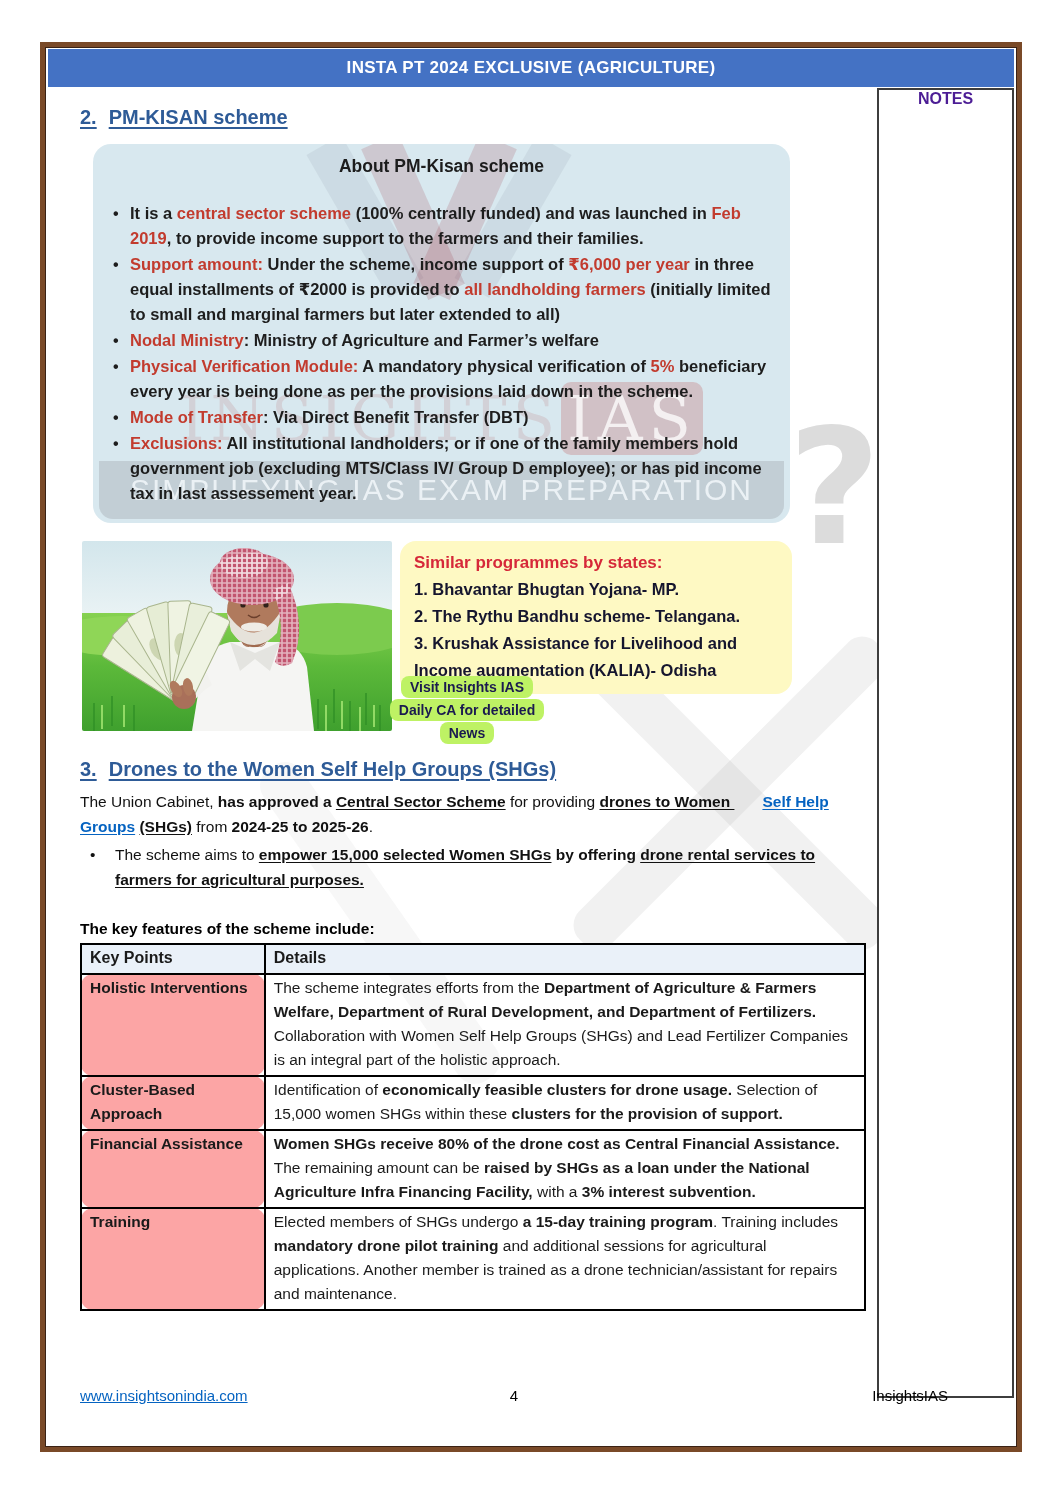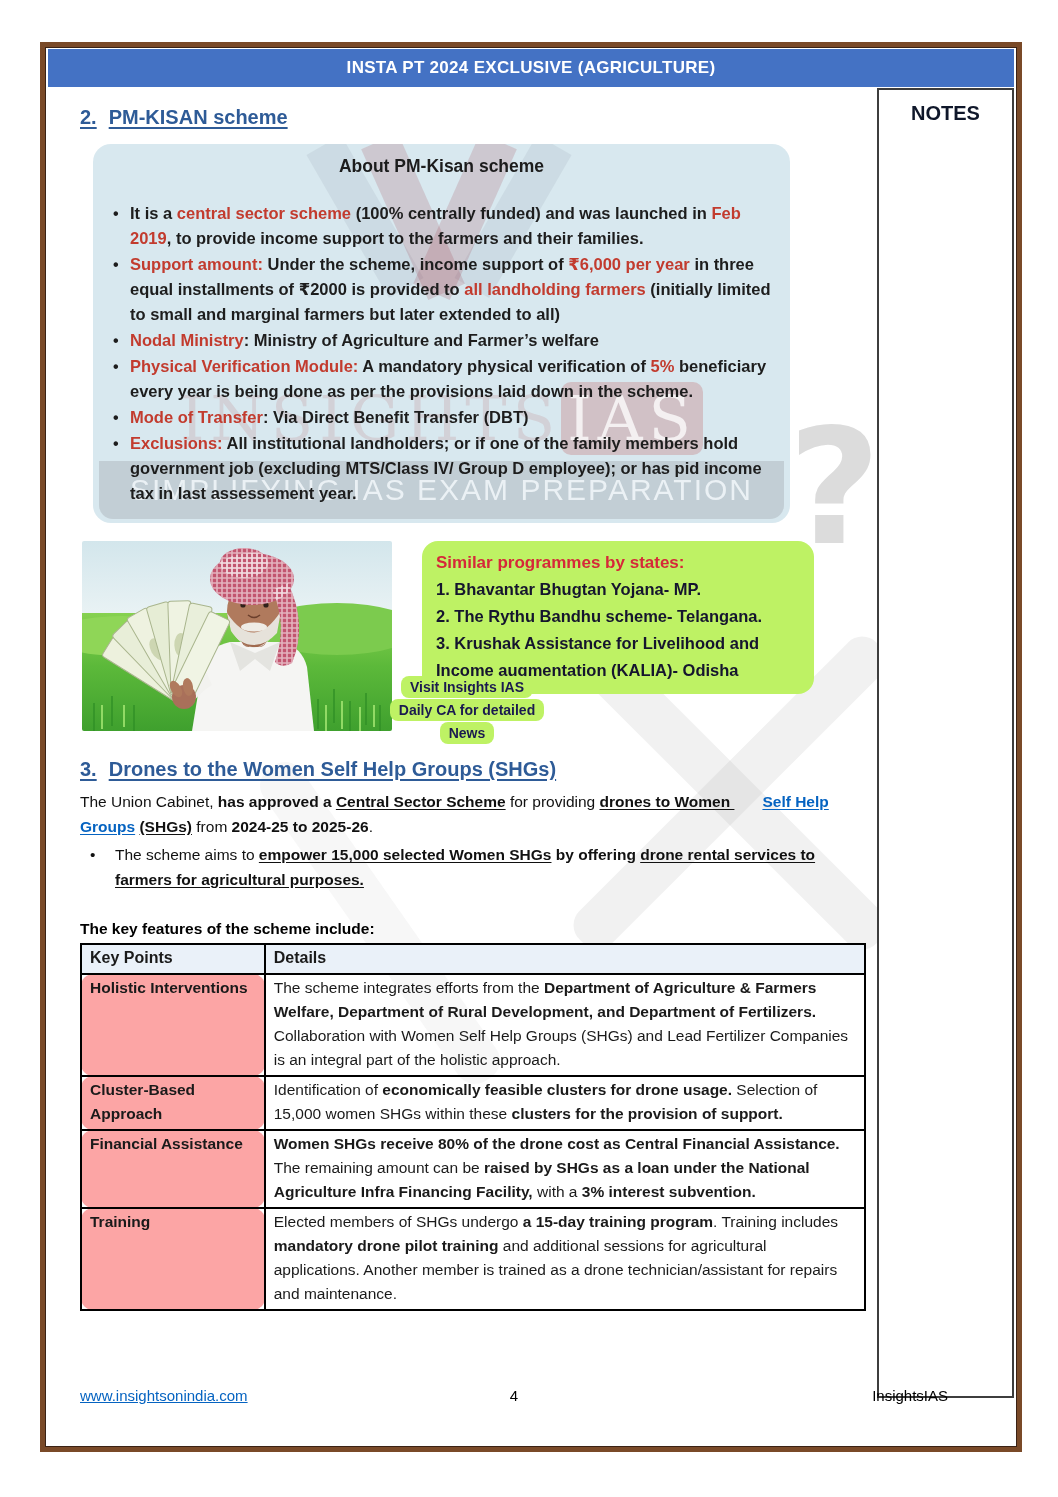--- a/index.html
+++ b/index.html
@@ -8,21 +8,21 @@
 
   .page-border { position:absolute; left:40px; top:42px; width:982px; height:1410px;
     border:5px solid #7a4a28; box-shadow:inset 0 0 0 1px #3a2214; z-index:0; }
 
   .header-bar { position:absolute; left:48px; top:49px; width:966px; height:38px;
     background:#4472C4; display:flex; align-items:center; justify-content:center; z-index:3;text-align:center; }
   .header-bar span { color:#fff; font-weight:700; font-size:17px; letter-spacing:.3px; }
 
   .notes-box { position:absolute; left:877px; top:88px; width:137px; height:1310px;
     background:#fff; border:2px solid #3d3d3d; z-index:2; text-align:center; }
-  .notes-box .lbl { display:inline-block; margin-top:12px; font-weight:700; font-size:20px; color:#0f172a; }
+  .notes-box .lbl { display:inline-block; font-weight:700; font-size:16px; color:#4c1d95; }
 
   .qmark { position:absolute; left:788px; top:408px; z-index:0; color:#dcdcdc;
     font-size:160px; font-weight:700; font-family:"DejaVu Sans",sans-serif; line-height:1; }
 
   .wm-x { position:absolute; z-index:0; background:rgba(175,175,180,.18); border-radius:20px; }
 
   .content { position:absolute; left:80px; top:100px; width:788px; z-index:1; }
 
   .sec-head { color:#2E5B97; font-size:20px; font-weight:700; margin-top:6px; }
   .sec-head .num { text-decoration:underline; text-underline-offset:3px; margin-right:12px; }
@@ -49,21 +49,21 @@
   .about-bullets li::before { content:"•"; position:absolute; left:4px; top:0; font-size:16px; }
 
   .red { color:#C23B2E; }
   .b { font-weight:700; }
   .u { text-decoration:underline; text-underline-offset:2px; }
   .blue { color:#0563C1;margin-left:28px; }
 
   
   .media-row { display:flex; margin-top:18px; }
   .farmer { width:310px; height:190px; margin-left:2px; flex:none; border-radius:2px; overflow:hidden; }
-  .similar-box { margin-left:30px; width:392px; background:#bef264; border-radius:16px; padding:8px 14px 10px 14px; align-self:flex-start; }
+  .similar-box { margin-left:8px; width:392px; background:#fef9c3; border-radius:16px; padding:8px 14px 10px 14px; align-self:flex-start; }
   .similar-title { color:#D62839; font-weight:700; font-size:17px; line-height:27px; }
   .similar-item { font-weight:700; font-size:16.5px; line-height:27px; color:#15152e; }
 
   .badge-stack { display:flex; flex-direction:column; align-items:center; align-self:flex-end;
     margin:-56px 14px 0 auto; position:relative; z-index:1; }
   .badge-line { background:#bef264; color:#1a1a4f; font-weight:700; font-size:14px; line-height:18px;
     padding:2px 9px; border-radius:8px; margin-top:1px; white-space:nowrap; }
 
   .body-par { font-size:15.5px; line-height:25px; color:#111; margin-top:8px; }
   .body-bullet { position:relative; padding-left:35px; font-size:15.5px; line-height:25px; color:#111; margin-top:3px; }

